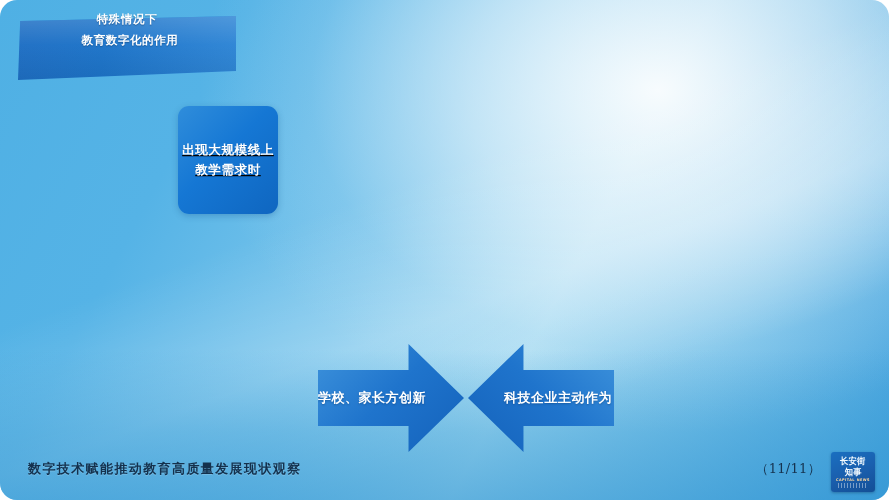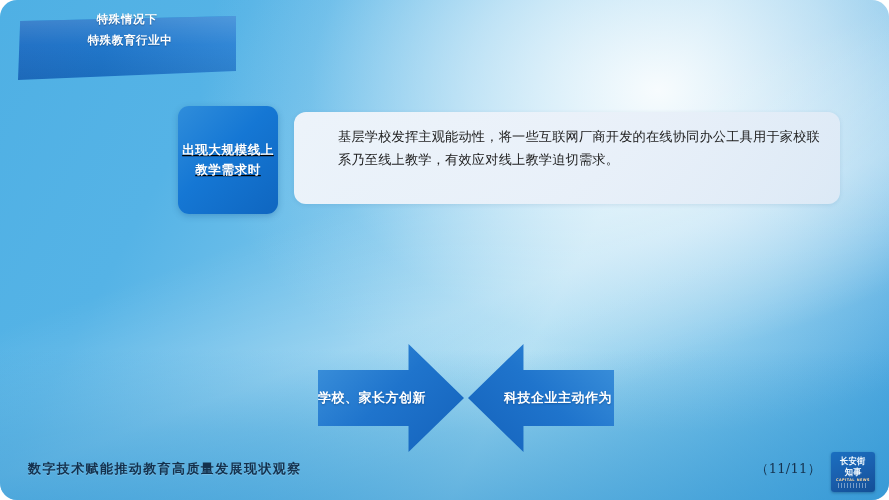--- a/index.html
+++ b/index.html
@@ -234,27 +234,24 @@
 <div id="slide">
 
   <div class="sweep"></div>
   <div class="bottomtint"></div>
 
   <div class="title-banner">
     <div class="glow"></div>
   </div>
   <div class="title-text" style="left:18px; width:218px;">
     <div class="l1">特殊情况下</div>
-    <div class="l2">特殊教育行业中</div>
+    <div class="l2">教育数字化的作用</div>
   </div>
 
   <div class="row row-1" style="width:662px;height:112px;">
-    <div class="panel panel-1">
-      <p>基层学校发挥主观能动性，将一些互联网厂商开发的在线协同办公工具用于家校联系乃至线上教学，有效应对线上教学迫切需求。</p>
-    </div>
     <div class="tag tag-1">
       <span>出现大规模线上教学需求时</span>
     </div>
   </div>
 
 
   <div class="arrows">
     <div class="arrow arrow-left">
       <span>学校、家长方创新</span>
     </div>

